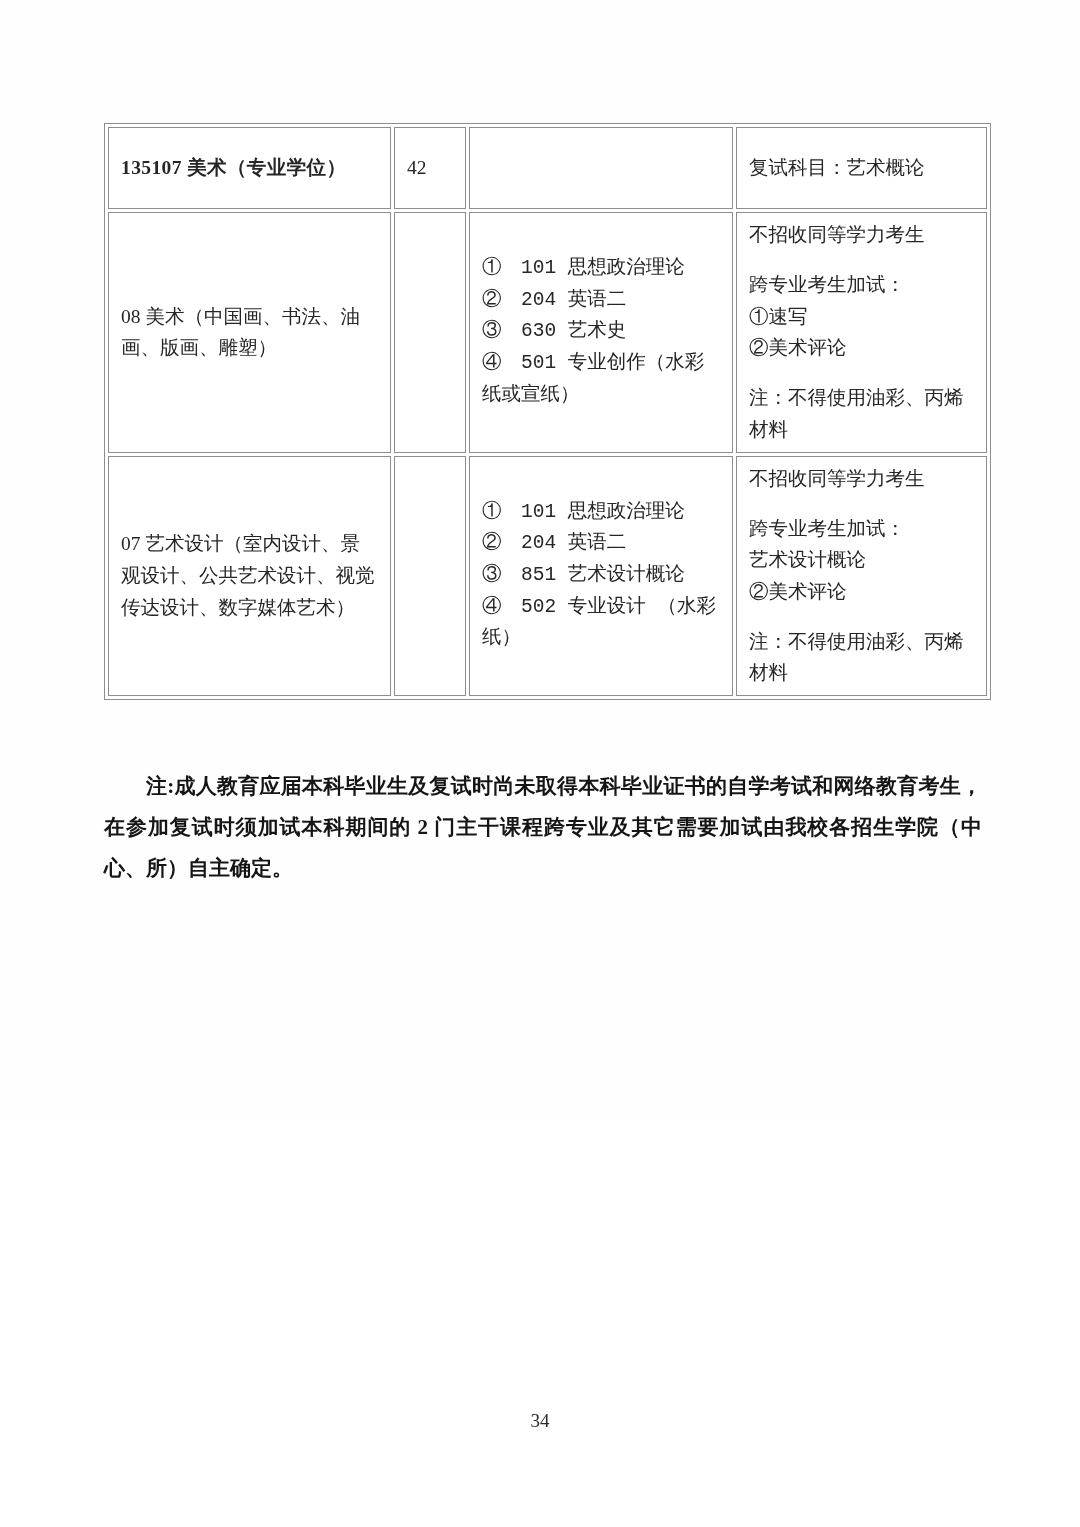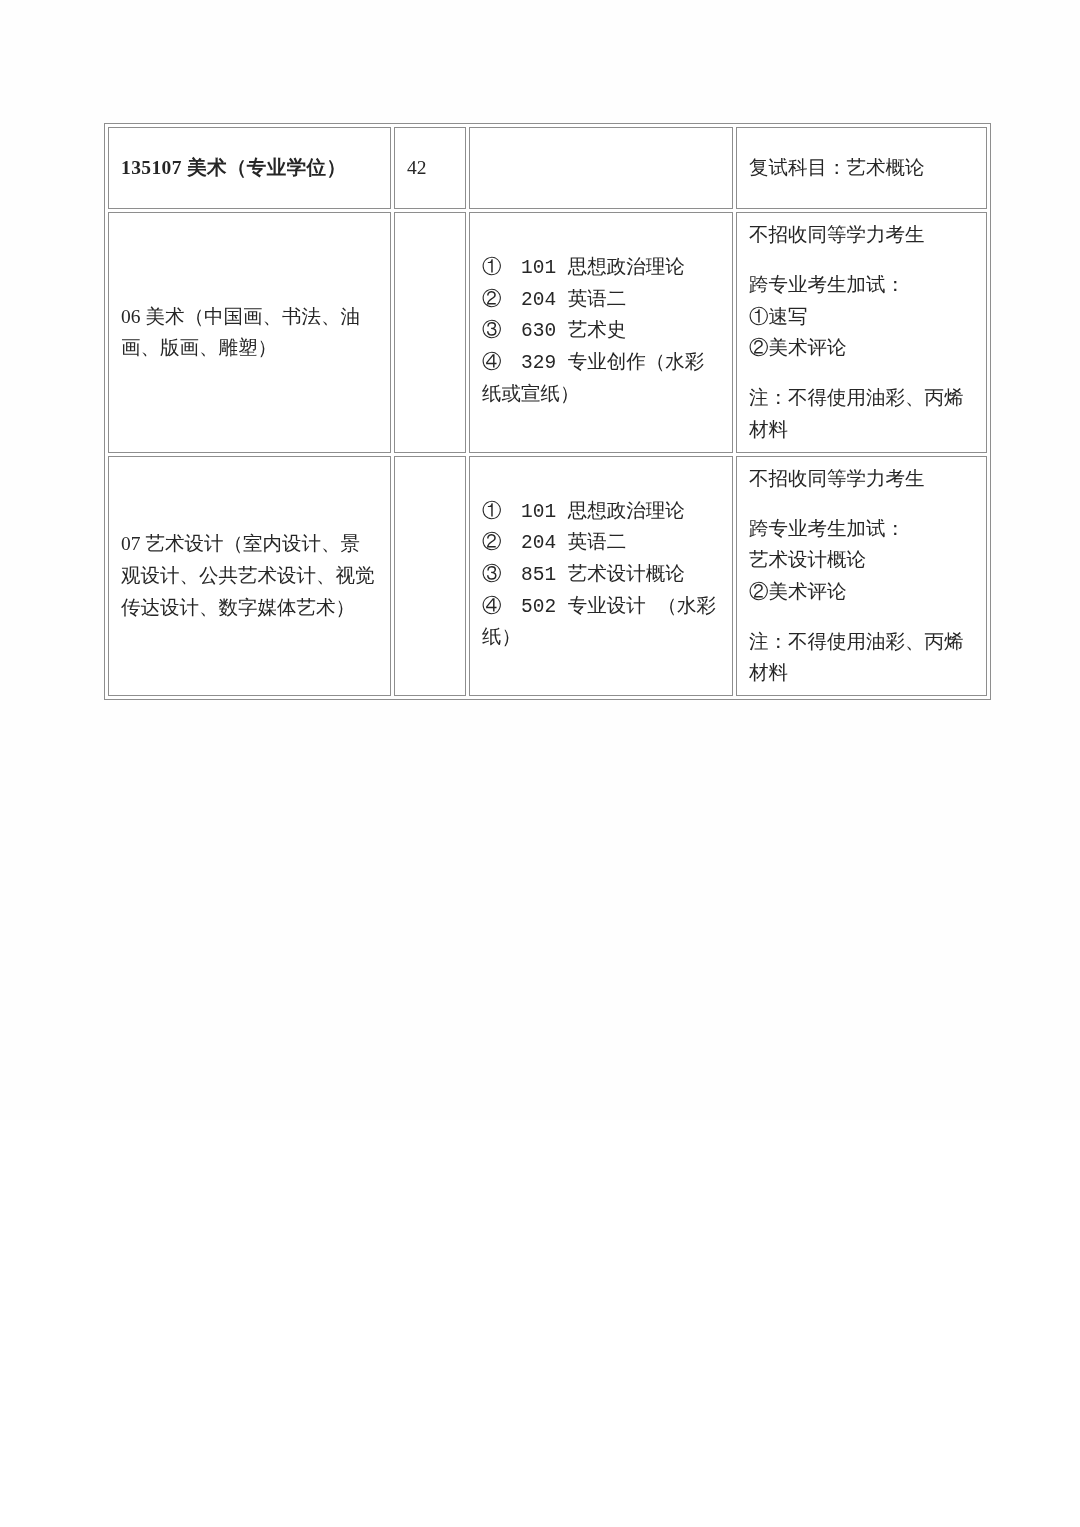--- a/index.html
+++ b/index.html
@@ -129,27 +129,27 @@
       <tbody>
 
         <tr class="rowhead">
           <td class="major">135107 美术（专业学位）</td>
           <td class="num">42</td>
           <td class="subj"></td>
           <td class="remark">复试科目：艺术概论</td>
         </tr>
 
         <tr class="rowtall">
-          <td class="dir">06 美术（中国画、书法、油画、版画、雕塑）</td>
+          <td class="dir">08 美术（中国画、书法、油画、版画、雕塑）</td>
           <td class="num"></td>
           <td class="subj">
             <span class="subj-line">①　101 思想政治理论</span><br>
             <span class="subj-line">②　204  英语二</span><br>
             <span class="subj-line">③　630 艺术史</span><br>
-            <span class="subj-line">④　329 专业创作（水彩纸或宣纸）</span>
+            <span class="subj-line">④　501 专业创作（水彩纸或宣纸）</span>
           </td>
           <td class="remark">
             <span>不招收同等学力考生</span>
             <span class="blank-line"></span>
             <span>跨专业考生加试：</span><br>
             <span>①速写</span><br>
             <span>②美术评论</span>
             <span class="blank-line"></span>
             <span>注：不得使用油彩、丙烯材料</span>
           </td>
@@ -173,15 +173,17 @@
             <span>②美术评论</span>
             <span class="blank-line"></span>
             <span>注：不得使用油彩、丙烯材料</span>
           </td>
         </tr>
 
       </tbody>
     </table>
   </div>
 
+  <div class="footnote">注:成人教育应届本科毕业生及复试时尚未取得本科毕业证书的自学考试和网络教育考生，在参加复试时须加试本科期间的 2 门主干课程跨专业及其它需要加试由我校各招生学院（中心、所）自主确定。</div>
 
+  <div class="page-number">34</div>
 
 </div>
 
 </body></html>

